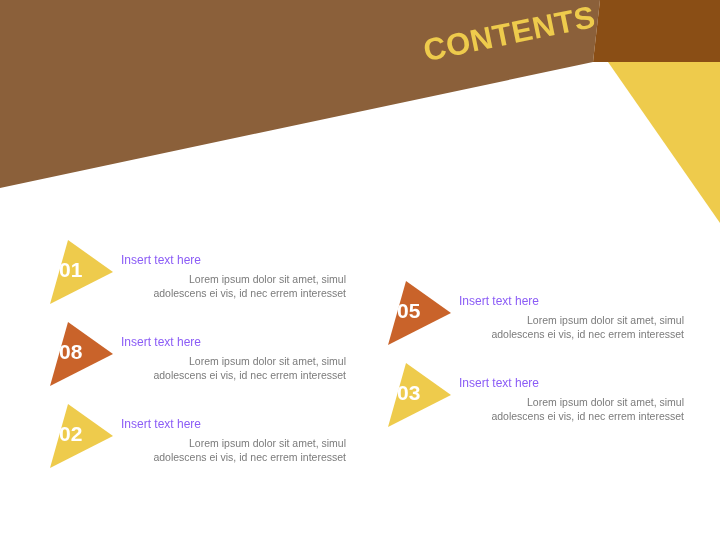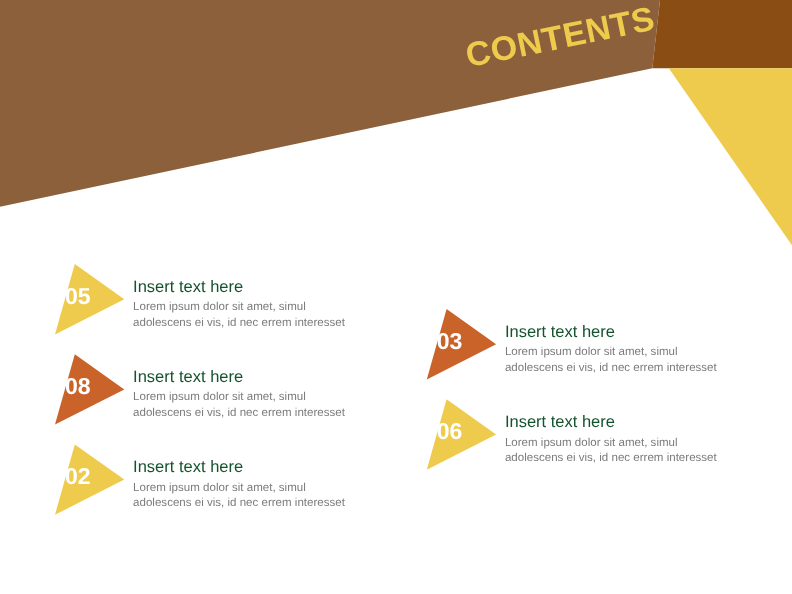--- a/index.html
+++ b/index.html
@@ -75,34 +75,35 @@
     letter-spacing: 0px;
     line-height: 26px;
   }
   .item-text {
     position: absolute;
     left: 73px;
     top: 12px;
     width: 225px;
   }
   .item-heading {
-    font-size: 15px;
-    color: #14532d;
+    font-size: 12px;
+    color: #8b5cf6;
     line-height: 17px;
     margin-bottom: 3px;
     white-space: nowrap;
   }
   .item-body {
     font-size: 10.5px;
     color: #7B7B7B;
     line-height: 14px;
   }
   .item-body-line {
     display: block;
     white-space: nowrap;
+    text-align: right;
   }
 
   
   #item-01 { left: 48px;  top: 240px; }
   #item-02 { left: 48px;  top: 322px; }
   #item-03 { left: 48px;  top: 404px; }
   #item-04 { left: 386px; top: 281px; }
   #item-05 { left: 386px; top: 363px; }
 </style>
 </head>
@@ -115,21 +116,21 @@
     <polygon points="600,0 720,0 720,62 593,62" fill="#8A4E15"></polygon>
     <polygon points="608,62 720,62 720,223" fill="#EECB4C"></polygon>
   </svg>
 
   <div id="slide-title">CONTENTS</div>
 
   <div class="item" id="item-01">
     <svg class="item-tri" viewBox="0 0 68 66" width="68" height="66">
       <polygon points="20,0 65,32 2,64" fill="#EECB4C"></polygon>
     </svg>
-    <div class="item-num">05</div>
+    <div class="item-num">01</div>
     <div class="item-text">
       <div class="item-heading">Insert text here</div>
       <div class="item-body">
         <span class="item-body-line">Lorem ipsum dolor sit amet, simul</span>
         <span class="item-body-line">adolescens ei vis, id nec errem interesset</span>
       </div>
     </div>
   </div>
 
   <div class="item" id="item-02">
@@ -157,35 +158,35 @@
         <span class="item-body-line">Lorem ipsum dolor sit amet, simul</span>
         <span class="item-body-line">adolescens ei vis, id nec errem interesset</span>
       </div>
     </div>
   </div>
 
   <div class="item" id="item-04">
     <svg class="item-tri" viewBox="0 0 68 66" width="68" height="66">
       <polygon points="20,0 65,32 2,64" fill="#C9632A"></polygon>
     </svg>
-    <div class="item-num">03</div>
+    <div class="item-num">05</div>
     <div class="item-text">
       <div class="item-heading">Insert text here</div>
       <div class="item-body">
         <span class="item-body-line">Lorem ipsum dolor sit amet, simul</span>
         <span class="item-body-line">adolescens ei vis, id nec errem interesset</span>
       </div>
     </div>
   </div>
 
   <div class="item" id="item-05">
     <svg class="item-tri" viewBox="0 0 68 66" width="68" height="66">
       <polygon points="20,0 65,32 2,64" fill="#EECB4C"></polygon>
     </svg>
-    <div class="item-num">06</div>
+    <div class="item-num">03</div>
     <div class="item-text">
       <div class="item-heading">Insert text here</div>
       <div class="item-body">
         <span class="item-body-line">Lorem ipsum dolor sit amet, simul</span>
         <span class="item-body-line">adolescens ei vis, id nec errem interesset</span>
       </div>
     </div>
   </div>
 
 </div>

